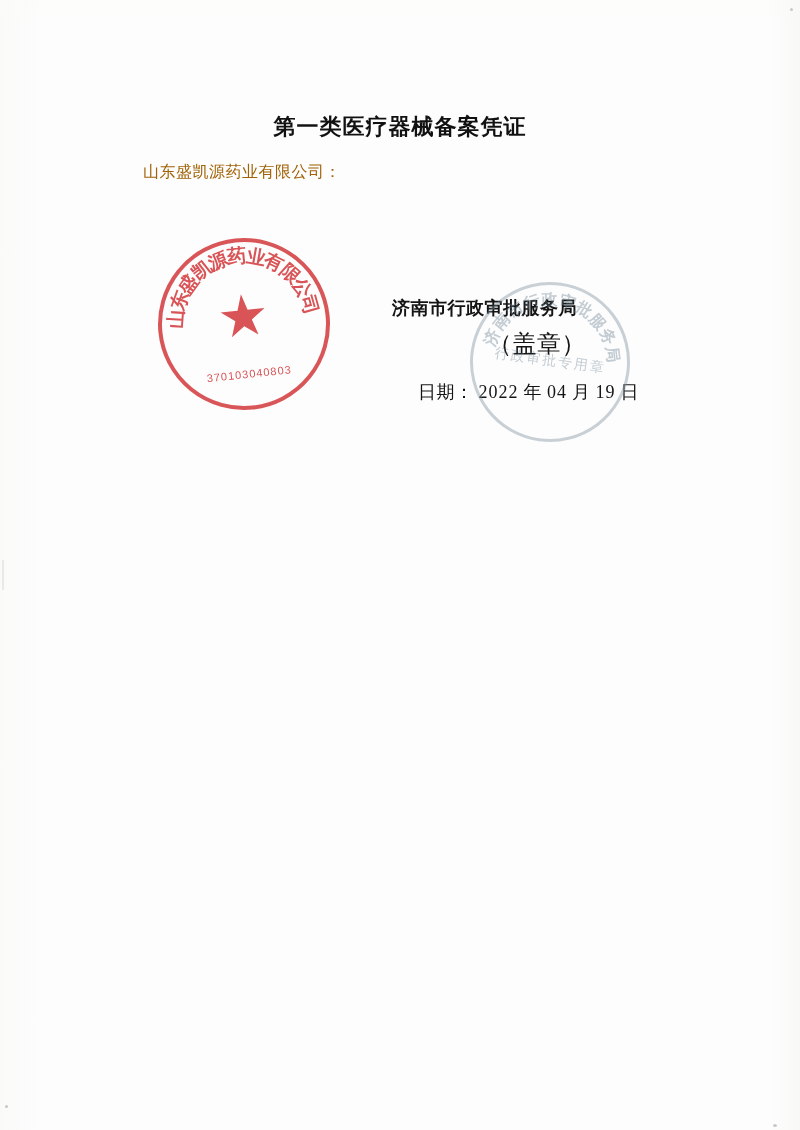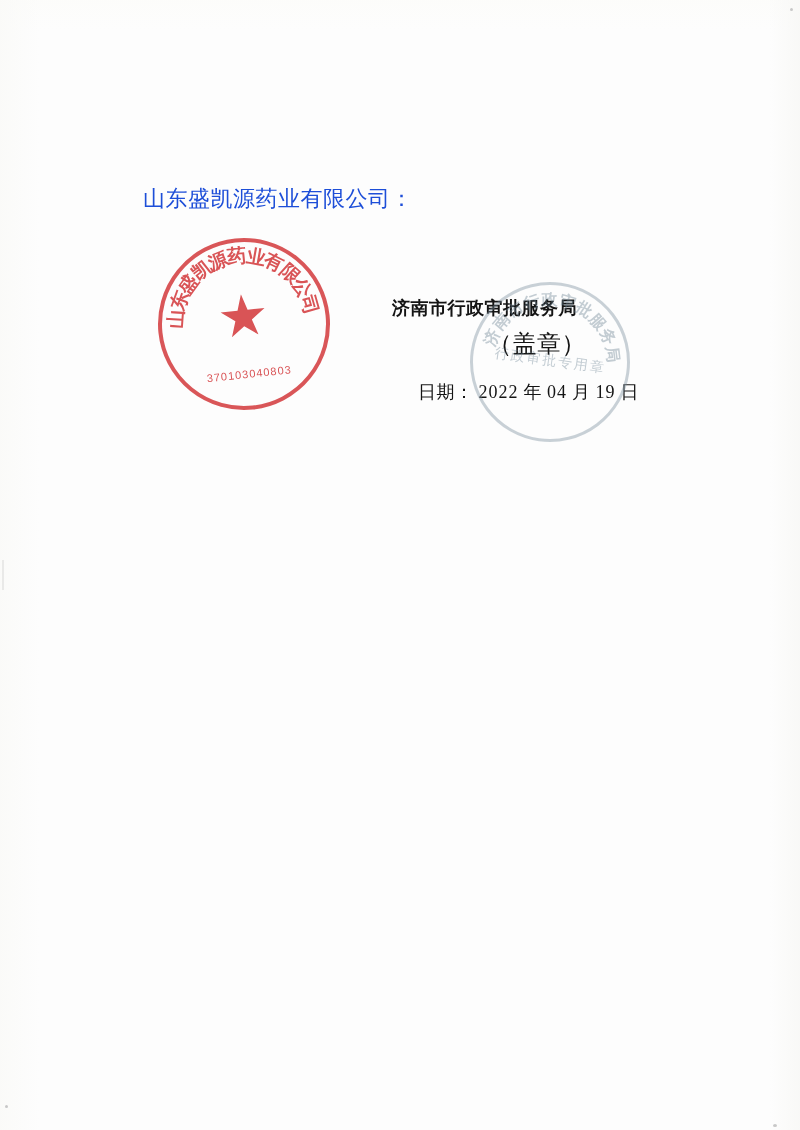--- a/index.html
+++ b/index.html
@@ -45,25 +45,25 @@
     text-align: center;
     font-family: "Liberation Sans", "DejaVu Sans", sans-serif;
     font-weight: bold;
     font-size: 22px;
     letter-spacing: 1px;
     color: #111;
   }
 
   .addressee {
     position: absolute;
-    top: 184px;
+    top: 162px;
     left: 143px;
-    font-size: 22px;
-    letter-spacing: 0.5px;
-    color: #1d4ed8;
+    font-size: 16px;
+    letter-spacing: 0.5px;
+    color: #a16207;
   }
 
   .body-para {
     position: absolute;
     top: 208px;
     left: 143px;
     width: 530px;
     font-size: 18px;
     line-height: 34px;
     letter-spacing: 0.5px;
@@ -213,20 +213,21 @@
 
 <div class="page">
 
   <div class="scan-tint"></div>
 
   <div class="speck" style="left:790px;top:8px;width:3px;height:3px;"></div>
   <div class="speck" style="left:5px;top:1105px;width:3px;height:3px;"></div>
   <div class="speck" style="left:773px;top:1124px;width:4px;height:3px;"></div>
   <div class="speck" style="left:2px;top:560px;width:2px;height:30px;border-radius:0;opacity:0.35;"></div>
 
+  <div class="doc-title">第一类医疗器械备案凭证</div>
 
   <div class="addressee">山东盛凯源药业有限公司：</div>
 
 
   <div class="issuer">济南市行政审批服务局</div>
   <div class="seal-note">（盖章）</div>
 
   <div class="date-line">
     <span>日期：</span>
     <span class="num">2022</span>

